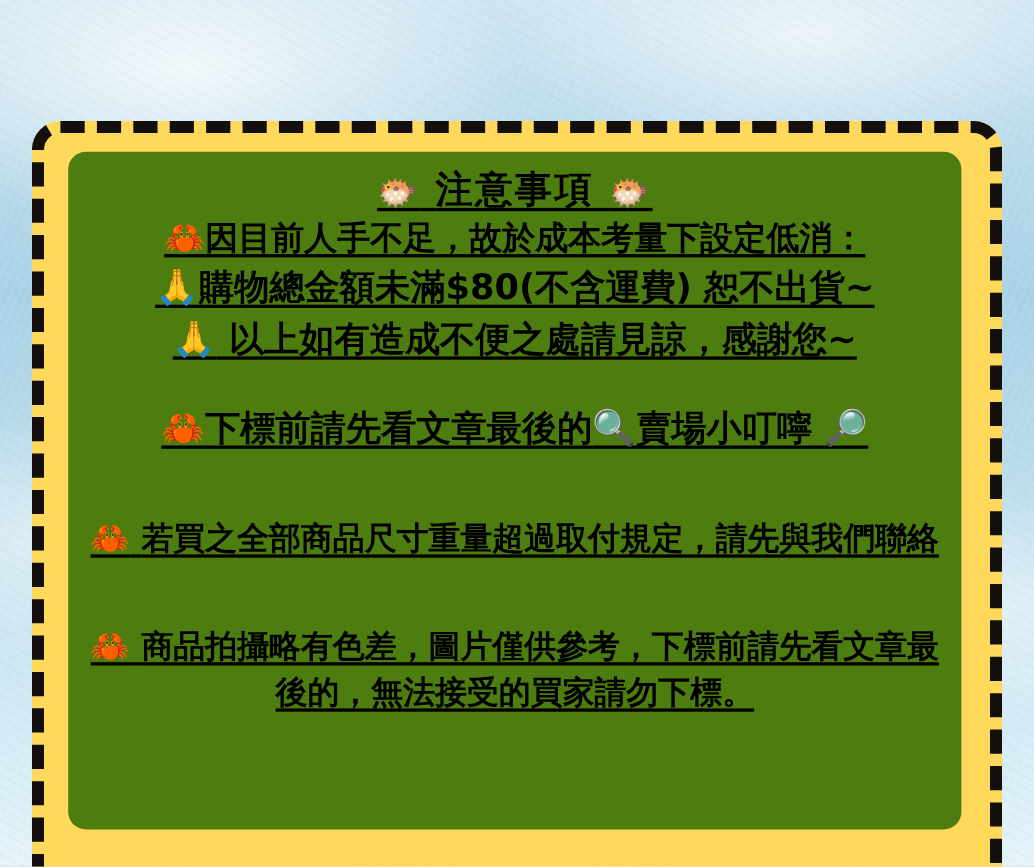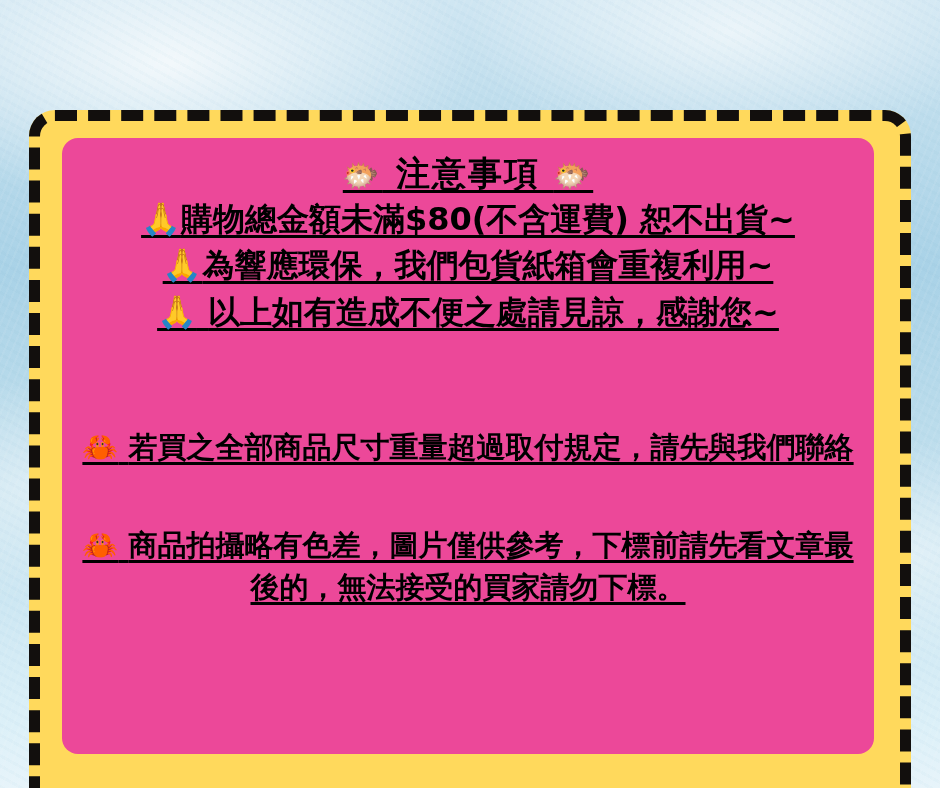--- a/index.html
+++ b/index.html
@@ -101,21 +101,21 @@
     z-index: 4;
     pointer-events: none;
   }
 
   .panel {
     position: absolute;
     left: 62px;
     top: 138px;
     width: 812px;
     height: 616px;
-    background: #ec4899;
+    background: #4d7c0f;
     border-radius: 16px;
     z-index: 3;
     overflow: hidden;
   }
 
   
   .content {
     position: absolute;
     inset: 0;
     padding: 6px 4px 0 4px;
@@ -178,42 +178,48 @@
     <div class="content">
 
       <div class="line head">
         <span class="u">
           <span class="emo">🐡</span>
           <span>注意事項</span>
           <span class="emo">🐡</span>
         </span>
       </div>
 
+      <div class="line l1">
+        <span class="u">
+          <span class="emo">🦀</span><span>因目前人手不足，故於成本考量下設定低消：</span>
+        </span>
+      </div>
 
       <div class="line l2">
         <span class="u">
           <span class="emo">🙏</span><span>購物總金額未滿$80(不含運費) 恕不出貨~</span>
         </span>
       </div>
 
-      <div class="line l2">
-        <span class="u">
-          <span class="emo">🙏</span><span>為響應環保，我們包貨紙箱會重複利用~</span>
-        </span>
-      </div>
 
       <div class="line l2">
         <span class="u">
           <span class="emo">🙏</span>
           <span>以上如有造成不便之處請見諒，感謝您~</span>
         </span>
       </div>
 
       <div class="gap-md"></div>
 
+      <div class="line l2">
+        <span class="u">
+          <span class="emo">🦀</span><span>下標前請先看文章最後的</span><span class="emo">🔍</span><span>賣場小叮嚀</span>
+          <span class="emo">🔎</span>
+        </span>
+      </div>
 
       <div class="gap-lg"></div>
 
       <div class="line big">
         <span class="u">
           <span class="emo">🦀</span>
           <span>若買之全部商品尺寸重量超過取付規定，請先與我們聯絡</span>
         </span>
       </div>
 

